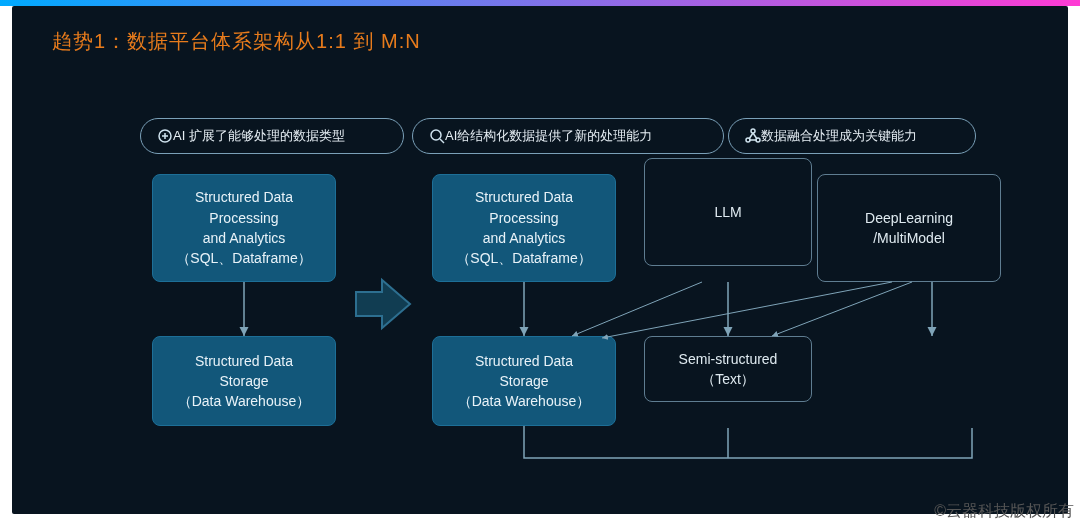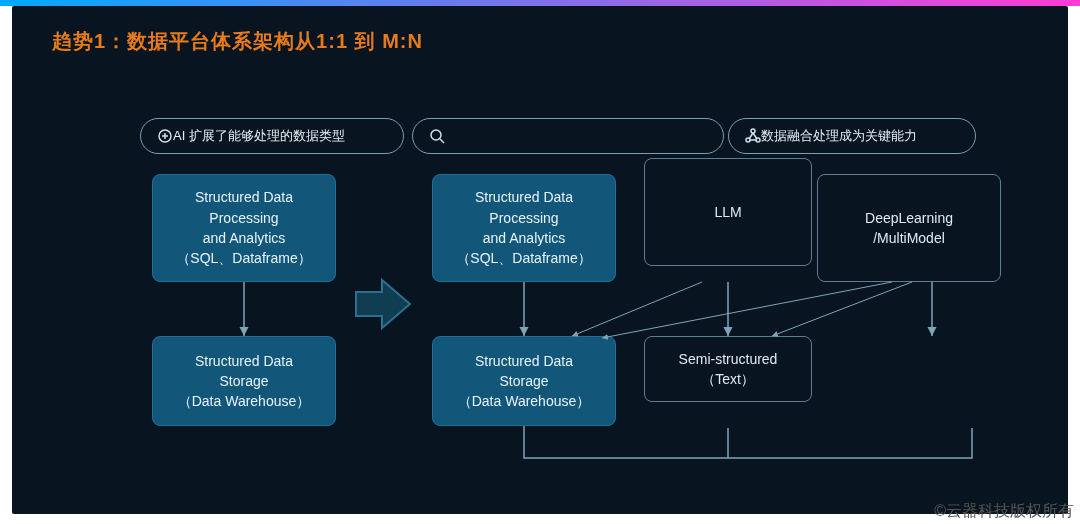--- a/index.html
+++ b/index.html
@@ -1,18 +1,18 @@
 <!DOCTYPE html>
 <html><head>
 <meta charset="utf-8">
 <style>
   html,body{margin:0;padding:0;width:1080px;height:524px;background:#fff;font-family:"Microsoft YaHei",Arial,sans-serif;overflow:hidden}
   .topbar{height:6px;background:linear-gradient(90deg,#00aaff,#ff3bd4)}
   .slide{position:relative;margin:0 12px;width:1056px;height:508px;background:#08141f;border-radius:2px}
-  .title{position:absolute;left:40px;top:22px;color:#e77b1c;font-size:20px;font-weight:700;letter-spacing:1px}
+  .title{position:absolute;left:40px;top:22px;color:#e77b1c;font-size:20px;font-weight:400;letter-spacing:1px}
   .pill{position:absolute;top:112px;height:34px;border:1px solid #7aa0b8;border-radius:18px;display:flex;align-items:center;padding:0 16px;color:#e6eef4;font-size:13px;}
   .pill svg{width:16px;height:16px;stroke:#cfe2ee;fill:none;stroke-width:1.5}
   .box{position:absolute;border-radius:8px;display:flex;flex-direction:column;align-items:center;justify-content:center;text-align:center;color:#e8f2f8;font-size:14px;line-height:1.45;padding:20px;box-sizing:border-box}
   .fill{background:#12577a;border:1px solid #1d6f97}
   .outline{border:1px solid #5f7d91;color:#dfeaf0}
   .arrow{position:absolute}
   .footer{position:absolute;right:6px;bottom:2px;font-size:16px;color:#555}
   .svglayer{position:absolute;left:0;top:0;width:1056px;height:508px;pointer-events:none}
 </style>
 </head>
@@ -28,20 +28,21 @@
         <circle cx="8" cy="8" r="6"></circle>
         <path d="M5 8h6M8 5v6"></path>
       </svg>
     <span>AI 扩展了能够处理的数据类型</span>
   </div>
   <div class="pill" style="left:400px;width:278px">
     <svg>
         <circle cx="7" cy="7" r="5"></circle>
         <path d="M11 11l4 4"></path>
       </svg>
+    <span>AI给结构化数据提供了新的处理能力</span>
   </div>
   <div class="pill" style="left:716px;width:214px">
     <svg>
         <circle cx="8" cy="3" r="2"></circle>
         <circle cx="3" cy="12" r="2"></circle>
         <circle cx="13" cy="12" r="2"></circle>
         <path d="M8 5L4 11M8 5l4 6M4 12h8"></path>
       </svg>
     <span>数据融合处理成为关键能力</span>
   </div>

